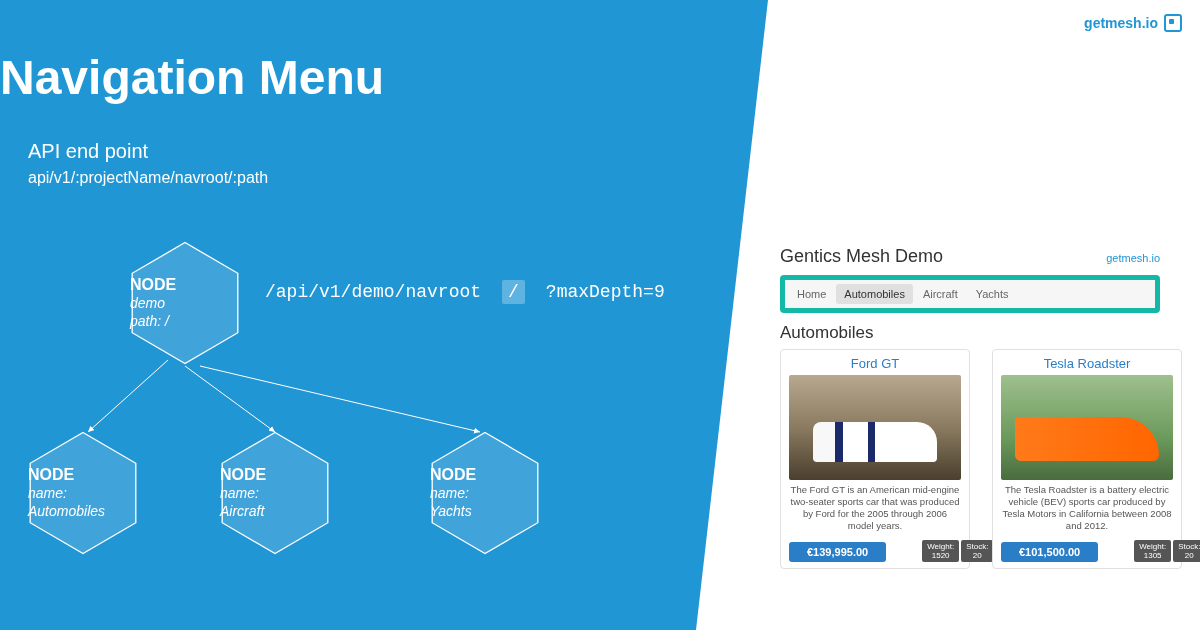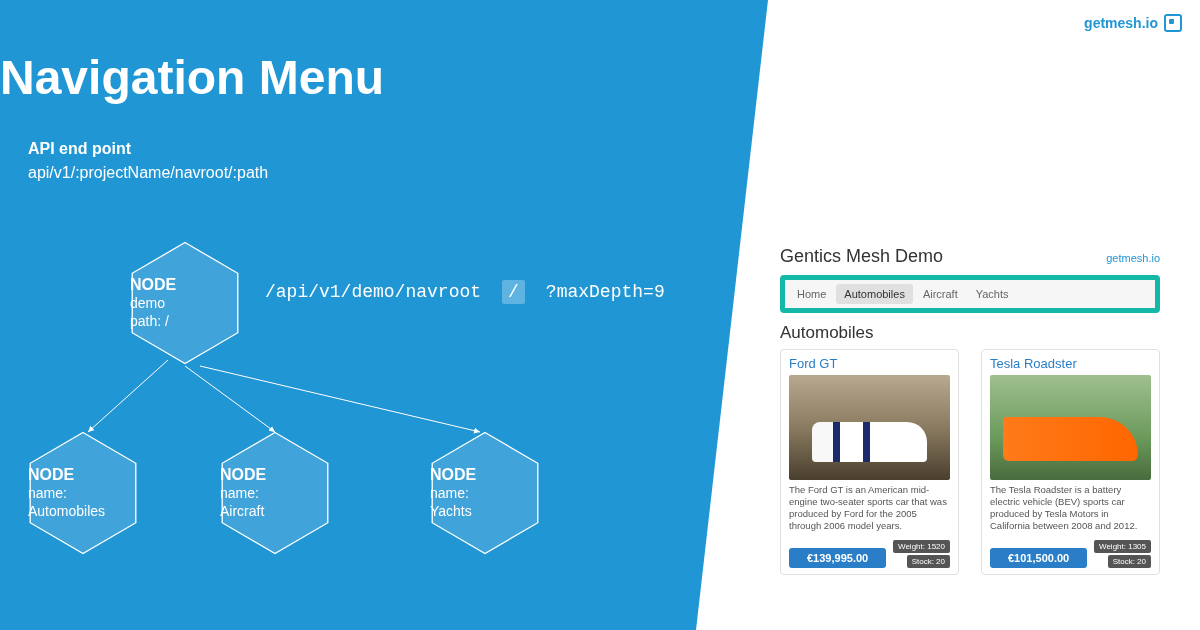--- a/index.html
+++ b/index.html
@@ -55,42 +55,42 @@
   font-size: 48px;
   font-weight: 700;
 }
 .api-block {
   position: absolute;
   top: 140px;
   left: 28px;
   color: #fff;
 }
 .api-label {
-  font-size: 16px;
-  font-weight: 700;
+  font-size: 20px;
+  font-weight: 400;
 }
 .api-path {
   font-size: 16px;
   margin-top: 6px;
   font-weight: 300;
 }
 .hex {
   position: absolute;
   width: 110px;
   height: 126px;
   display: flex;
   flex-direction: column;
   align-items: flex-start;
   justify-content: center;
   text-align: center;
   color: #fff;
 }
 .hex svg { position: absolute; top:0; left:0; width:100%; height:100%; }
 .hex .hex-label { position: relative; font-weight:700; font-size:16px; z-index:2; }
-.hex .hex-line { position: relative; font-size:14px; z-index:2; line-height:1.3; }
+.hex .hex-line { position: relative; font-size:14px; z-index:2; line-height:1.3;font-style:italic; }
 .root-hex { top: 240px; left: 130px; }
 .child1 { top: 430px; left: 28px; }
 .child2 { top: 430px; left: 220px; }
 .child3 { top: 430px; left: 430px; }
 .endpoint-example {
   position: absolute;
   top: 280px;
   left: 265px;
   color: #fff;
   font-family: "Courier New", monospace;
@@ -152,20 +152,21 @@
 }
 .section-h {
   font-size:17px;
   padding:2px 10px 6px;
   color:#333;
 }
 .cards {
   display:flex;
   gap:22px;
   padding:0 10px 10px;
+  text-align:center;
 }
 .card {
   border:1px solid #e0e0e0;
   border-radius:4px;
   width:50%;
   padding:6px 8px 6px;
   display:flex;
   flex-direction:column;
 }
 .card-title {
@@ -198,21 +199,21 @@
 .card-desc { font-size:9.5px; color:#555; line-height:1.25; flex:1; }
 .card-footer { display:flex; justify-content:space-between; align-items:flex-end; margin-top:8px; }
 .price {
   background:#2a7ec7;
   color:#fff;
   font-weight:700;
   font-size:11px;
   padding:4px 18px;
   border-radius:3px;
 }
-.badges { display:flex; flex-direction:column; gap:2px; align-items:flex-end; }
+.badges { display:flex; flex-direction:row; gap:2px; align-items:flex-end;margin-left:36px; }
 .badge {
   background:#555;
   color:#fff;
   font-size:8px;
   padding:2px 5px;
   border-radius:2px;
 }
 </style>
 </head>
 <body>

